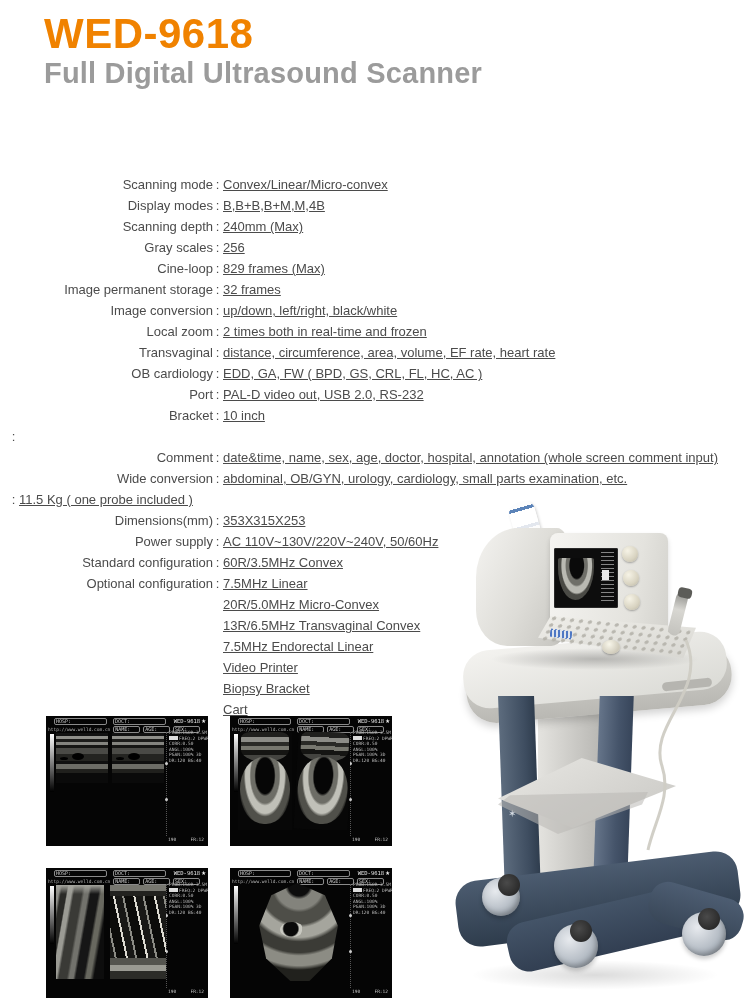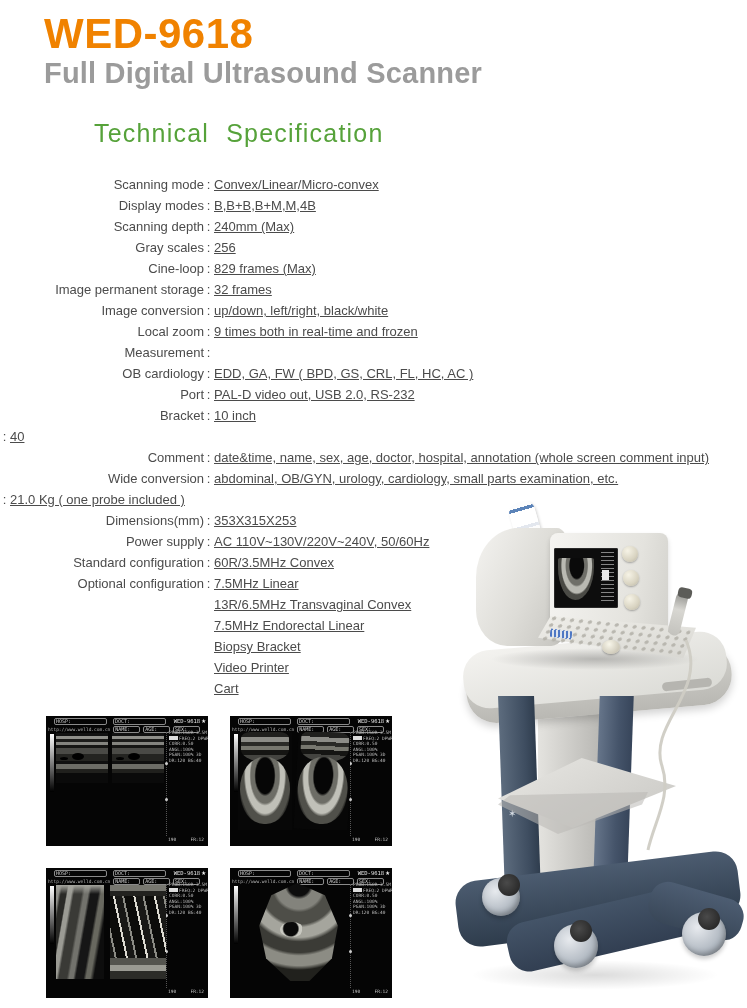--- a/index.html
+++ b/index.html
@@ -9,21 +9,21 @@
   
   .model{position:absolute;left:44px;top:10px;font-size:42px;font-weight:800;
          color:var(--accent-orange,#f08200);letter-spacing:.5px;}
   .subtitle{position:absolute;left:44px;top:57px;font-size:29px;font-weight:800;
             color:var(--subtitle-gray,#9b9b9b);letter-spacing:.2px;}
   .section-title{position:absolute;left:94px;top:119px;font-size:25px;font-weight:500;
                  color:var(--heading-green,#56a23a);letter-spacing:1.2px;word-spacing:9px;}
 
   
   .specs{position:absolute;left:0;top:174px;width:747px;}
-  .spec-row{display:flex;height:21px;line-height:21px;font-size:13px;color:#4b4b4b;white-space:nowrap;}
+  .spec-row{display:flex;height:21px;line-height:21px;font-size:13px;color:#4b4b4b;white-space:nowrap;margin-left:9px;}
   .spec-label{width:204px;text-align:right;flex:0 0 auto;}
   .spec-colon{width:9px;text-align:center;flex:0 0 auto;}
   .spec-value{flex:1;padding-left:1px;text-decoration:underline;}
 
   
   .photo{position:absolute;left:450px;top:500px;width:297px;height:508px;}
   .photo div{position:absolute;}
 
   .floor-shadow{left:20px;top:460px;width:250px;height:30px;border-radius:50%;
                 background:radial-gradient(ellipse,rgba(0,0,0,.14),rgba(0,0,0,0) 70%);}
@@ -186,21 +186,20 @@
   .scan.v4::after{content:"";position:absolute;left:30%;top:38%;width:24px;height:15px;
      border-radius:50%;background:radial-gradient(circle at 45% 45%,#0a0a0a 0 45%,#c9c9c1 55% 70%,rgba(0,0,0,0) 75%);}
 </style>
 </head>
 <body>
 
 <div class="page">
 
   <div class="model">WED-9618</div>
   <div class="subtitle">Full Digital Ultrasound Scanner</div>
-  <div class="section-title">Technical Specification</div>
 
   <div class="specs" id="spec-list">
       <div class="spec-row">
         <span class="spec-label">Scanning mode</span>
         <span class="spec-colon">:</span>
         <span class="spec-value">Convex/Linear/Micro-convex</span>
       </div>
       <div class="spec-row">
         <span class="spec-label">Display modes</span>
         <span class="spec-colon">:</span>
@@ -227,98 +226,103 @@
         <span class="spec-value">32 frames</span>
       </div>
       <div class="spec-row">
         <span class="spec-label">Image conversion</span>
         <span class="spec-colon">:</span>
         <span class="spec-value">up/down, left/right, black/white</span>
       </div>
       <div class="spec-row">
         <span class="spec-label">Local zoom</span>
         <span class="spec-colon">:</span>
-        <span class="spec-value">9 times both in real-time and frozen</span>
-      </div>
-      <div class="spec-row">
-        <span class="spec-label">Measurement</span>
-        <span class="spec-colon">:</span>
+        <span class="spec-value">2 times both in real-time and frozen</span>
+      </div>
+      <div class="spec-row">
+        <span class="spec-label">Transvaginal</span>
+        <span class="spec-colon">:</span>
+        <span class="spec-value">distance, circumference, area, volume, EF rate, heart rate</span>
       </div>
       <div class="spec-row">
         <span class="spec-label">OB cardiology</span>
         <span class="spec-colon">:</span>
         <span class="spec-value">EDD, GA, FW ( BPD, GS, CRL, FL, HC, AC )</span>
       </div>
       <div class="spec-row">
         <span class="spec-label">Port</span>
         <span class="spec-colon">:</span>
         <span class="spec-value">PAL-D video out, USB 2.0, RS-232</span>
       </div>
       <div class="spec-row">
         <span class="spec-label">Bracket</span>
         <span class="spec-colon">:</span>
         <span class="spec-value">10 inch</span>
       </div>
       <div class="spec-row">
         <span class="spec-colon">:</span>
-        <span class="spec-value">40</span>
       </div>
       <div class="spec-row">
         <span class="spec-label">Comment</span>
         <span class="spec-colon">:</span>
         <span class="spec-value">date&amp;time, name, sex, age, doctor, hospital, annotation (whole screen comment input)</span>
       </div>
       <div class="spec-row">
         <span class="spec-label">Wide conversion</span>
         <span class="spec-colon">:</span>
         <span class="spec-value">abdominal, OB/GYN, urology, cardiology, small parts examination, etc.</span>
       </div>
       <div class="spec-row">
         <span class="spec-colon">:</span>
-        <span class="spec-value">21.0 Kg ( one probe included )</span>
+        <span class="spec-value">11.5 Kg ( one probe included )</span>
       </div>
       <div class="spec-row">
         <span class="spec-label">Dimensions(mm)</span>
         <span class="spec-colon">:</span>
         <span class="spec-value">353X315X253</span>
       </div>
       <div class="spec-row">
         <span class="spec-label">Power supply</span>
         <span class="spec-colon">:</span>
         <span class="spec-value">AC 110V~130V/220V~240V, 50/60Hz</span>
       </div>
       <div class="spec-row">
         <span class="spec-label">Standard configuration</span>
         <span class="spec-colon">:</span>
         <span class="spec-value">60R/3.5MHz Convex</span>
       </div>
       <div class="spec-row">
         <span class="spec-label">Optional configuration</span>
         <span class="spec-colon">:</span>
         <span class="spec-value">7.5MHz Linear</span>
+      </div>
+      <div class="spec-row">
+        <span class="spec-label"></span>
+        <span class="spec-colon"></span>
+        <span class="spec-value">20R/5.0MHz Micro-Convex</span>
       </div>
       <div class="spec-row">
         <span class="spec-label"></span>
         <span class="spec-colon"></span>
         <span class="spec-value">13R/6.5MHz Transvaginal  Convex</span>
       </div>
       <div class="spec-row">
         <span class="spec-label"></span>
         <span class="spec-colon"></span>
         <span class="spec-value">7.5MHz Endorectal Linear</span>
       </div>
       <div class="spec-row">
         <span class="spec-label"></span>
         <span class="spec-colon"></span>
-        <span class="spec-value">Biopsy Bracket</span>
+        <span class="spec-value">Video Printer</span>
       </div>
       <div class="spec-row">
         <span class="spec-label"></span>
         <span class="spec-colon"></span>
-        <span class="spec-value">Video Printer</span>
+        <span class="spec-value">Biopsy Bracket</span>
       </div>
       <div class="spec-row">
         <span class="spec-label"></span>
         <span class="spec-colon"></span>
         <span class="spec-value">Cart</span>
       </div>
     </div>
 
   <div class="photo">
     <div class="floor-shadow"></div>

